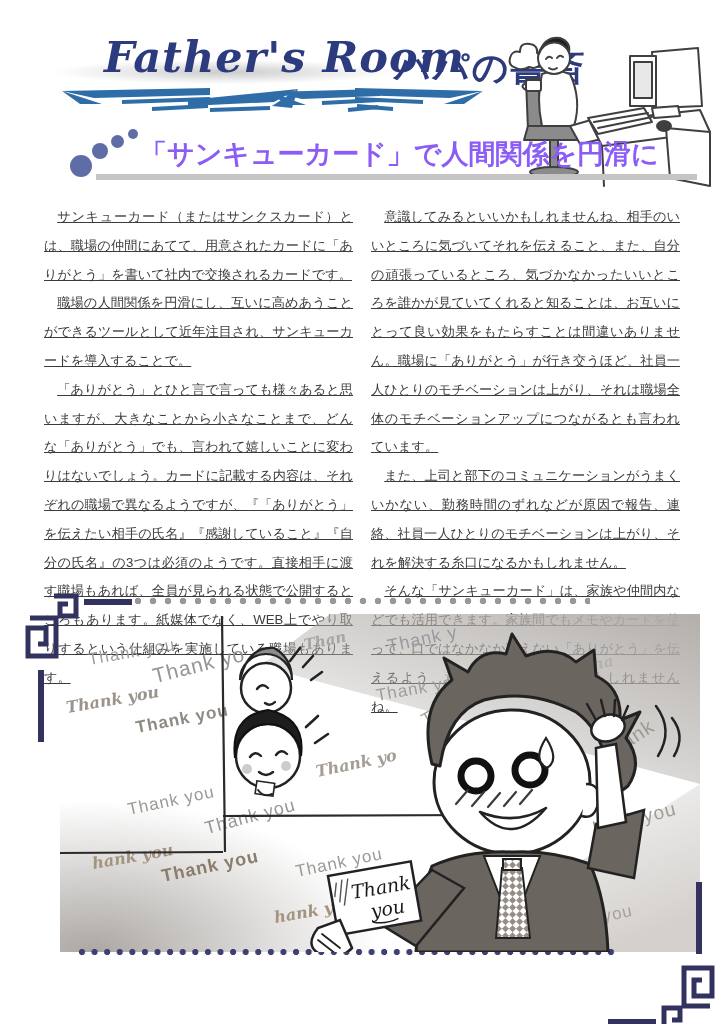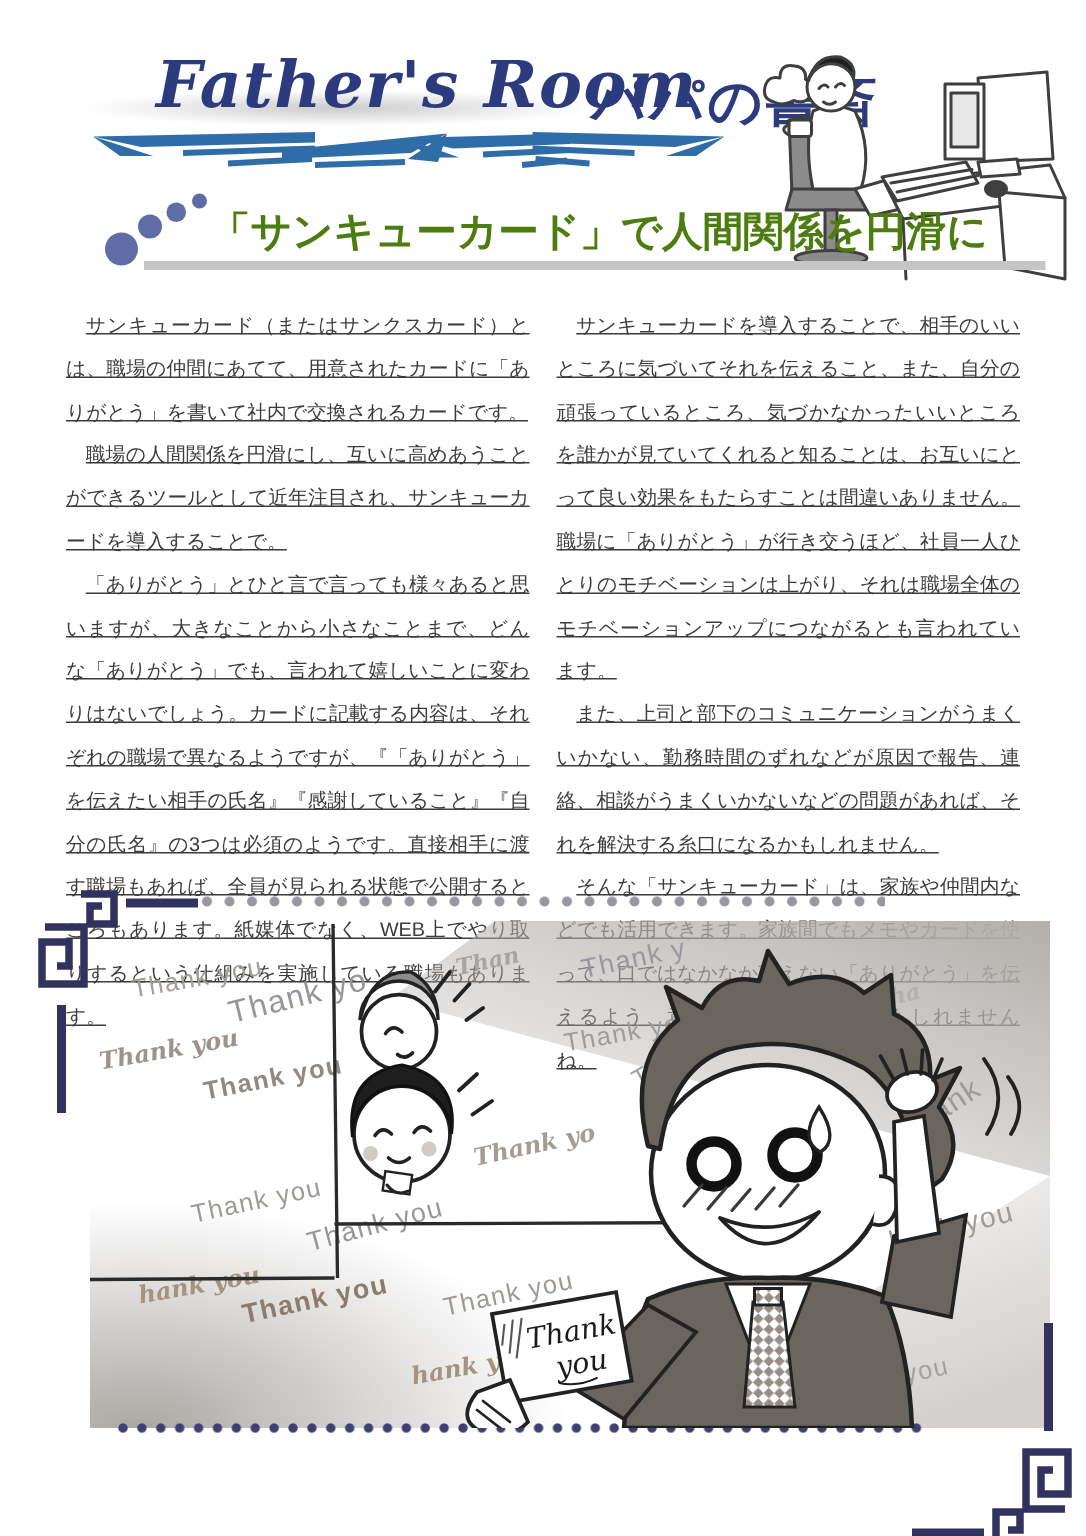--- a/index.html
+++ b/index.html
@@ -12,21 +12,21 @@
   .script-title{position:absolute;left:64px;top:32px;font-family:"DejaVu Serif",serif;
     font-style:italic;font-weight:bold;font-size:43px;color:#2c3a7e;letter-spacing:1px;margin-left:40px;}
   .ja-title{position:absolute;left:394px;top:44px;font-size:36px;font-weight:bold;
     color:#2c3a7e;letter-spacing:2px;}
   .deco-band{position:absolute;left:60px;top:86px;}
   .pc-illustration{position:absolute;left:502px;top:18px;}
 
   
   .hl-dot{position:absolute;border-radius:50%;background:#5e6da6;}
   .headline{position:absolute;left:140px;top:136px;font-size:27px;font-weight:bold;
-    color:#4d7c0f;letter-spacing:0px;white-space:nowrap;}
+    color:#8b5cf6;letter-spacing:0px;white-space:nowrap;}
   .hl-bar{position:absolute;left:96px;top:174px;width:601px;height:6px;background:#c6c4c4;}
 
   
   .col{position:absolute;top:203px;width:309px;font-size:13.2px;line-height:28.8px;
     color:#3c3c3c;text-align:justify;}
   .col p{margin:0;text-indent:1em;text-decoration:underline;}
   .col-left{left:44px;}
   .col-right{left:371px;}
 
   
@@ -108,22 +108,22 @@
   <div class="hl-dot" style="left:128px;top:129px;width:10px;height:10px;"></div>
   <div class="headline">「サンキューカード」で人間関係を円滑に</div>
   <div class="hl-bar"></div>
 
   <div class="col col-left">
       <p>サンキューカード（またはサンクスカード）とは、職場の仲間にあてて、用意されたカードに「ありがとう」を書いて社内で交換されるカードです。</p>
       <p>職場の人間関係を円滑にし、互いに高めあうことができるツールとして近年注目され、サンキューカードを導入することで。</p>
       <p>「ありがとう」とひと言で言っても様々あると思いますが、大きなことから小さなことまで、どんな「ありがとう」でも、言われて嬉しいことに変わりはないでしょう。カードに記載する内容は、それぞれの職場で異なるようですが、『「ありがとう」を伝えたい相手の氏名』『感謝していること』『自分の氏名』の3つは必須のようです。直接相手に渡す職場もあれば、全員が見られる状態で公開するところもあります。紙媒体でなく、WEB上でやり取りするという仕組みを実施している職場もあります。</p>
     </div>
   <div class="col col-right">
-      <p>サンキューカードを導入することで、相手のいいところに気づいてそれを伝えること、また、自分の頑張っているところ、気づかなかったいいところを誰かが見ていてくれると知ることは、お互いにとって良い効果をもたらすことは間違いありません。職場に「ありがとう」が行き交うほど、社員一人ひとりのモチベーションは上がり、それは職場全体のモチベーションアップにつながるとも言われています。</p>
-      <p>また、上司と部下のコミュニケーションがうまくいかない、勤務時間のずれなどが原因で報告、連絡、相談がうまくいかないなどの問題があれば、それを解決する糸口になるかもしれません。</p>
+      <p>意識してみるといいかもしれませんね、相手のいいところに気づいてそれを伝えること、また、自分の頑張っているところ、気づかなかったいいところを誰かが見ていてくれると知ることは、お互いにとって良い効果をもたらすことは間違いありません。職場に「ありがとう」が行き交うほど、社員一人ひとりのモチベーションは上がり、それは職場全体のモチベーションアップにつながるとも言われています。</p>
+      <p>また、上司と部下のコミュニケーションがうまくいかない、勤務時間のずれなどが原因で報告、連絡、社員一人ひとりのモチベーションは上がり、それを解決する糸口になるかもしれません。</p>
       <p>そんな「サンキューカード」は、家族や仲間内などでも活用できます。家族間でもメモやカードを使って、口ではなかなか言えない「ありがとう」を伝えるよう、意識してみるといいかもしれませんね。</p>
     </div>
 
   <svg class="ornament orn-tl" width="116" height="168" viewBox="0 0 116 168">
     <g stroke="#32325f" fill="none" stroke-width="5">
       <path d="M30,6 h22 v20 h-16 v-12 h8"></path>
       <path d="M6,28 h26 v38 h-28 v-28 h18 v16 h-8"></path>
       <path d="M60,12 h48" stroke-width="6"></path>
       <path d="M17,80 v72" stroke-width="6"></path>
     </g>

